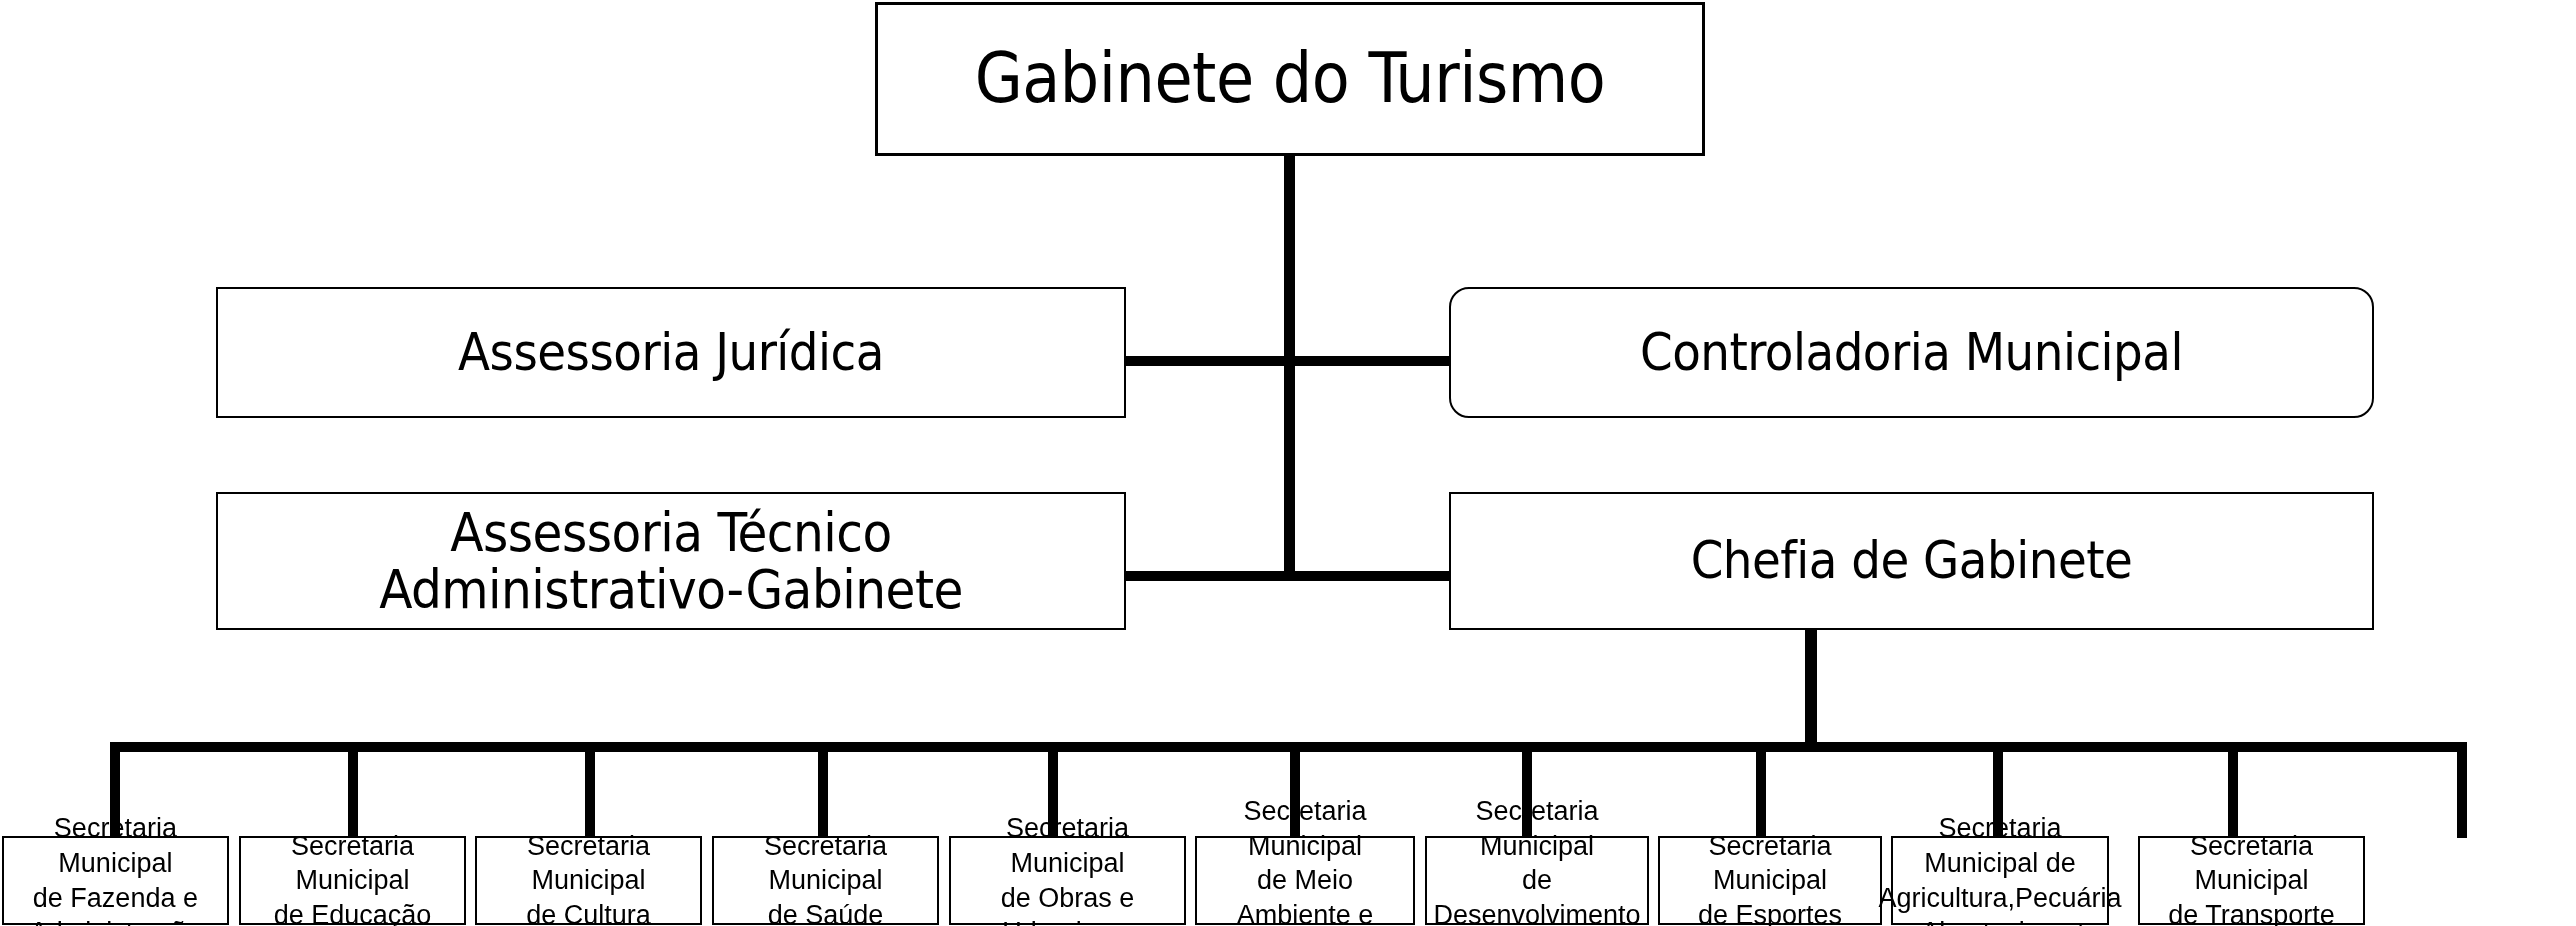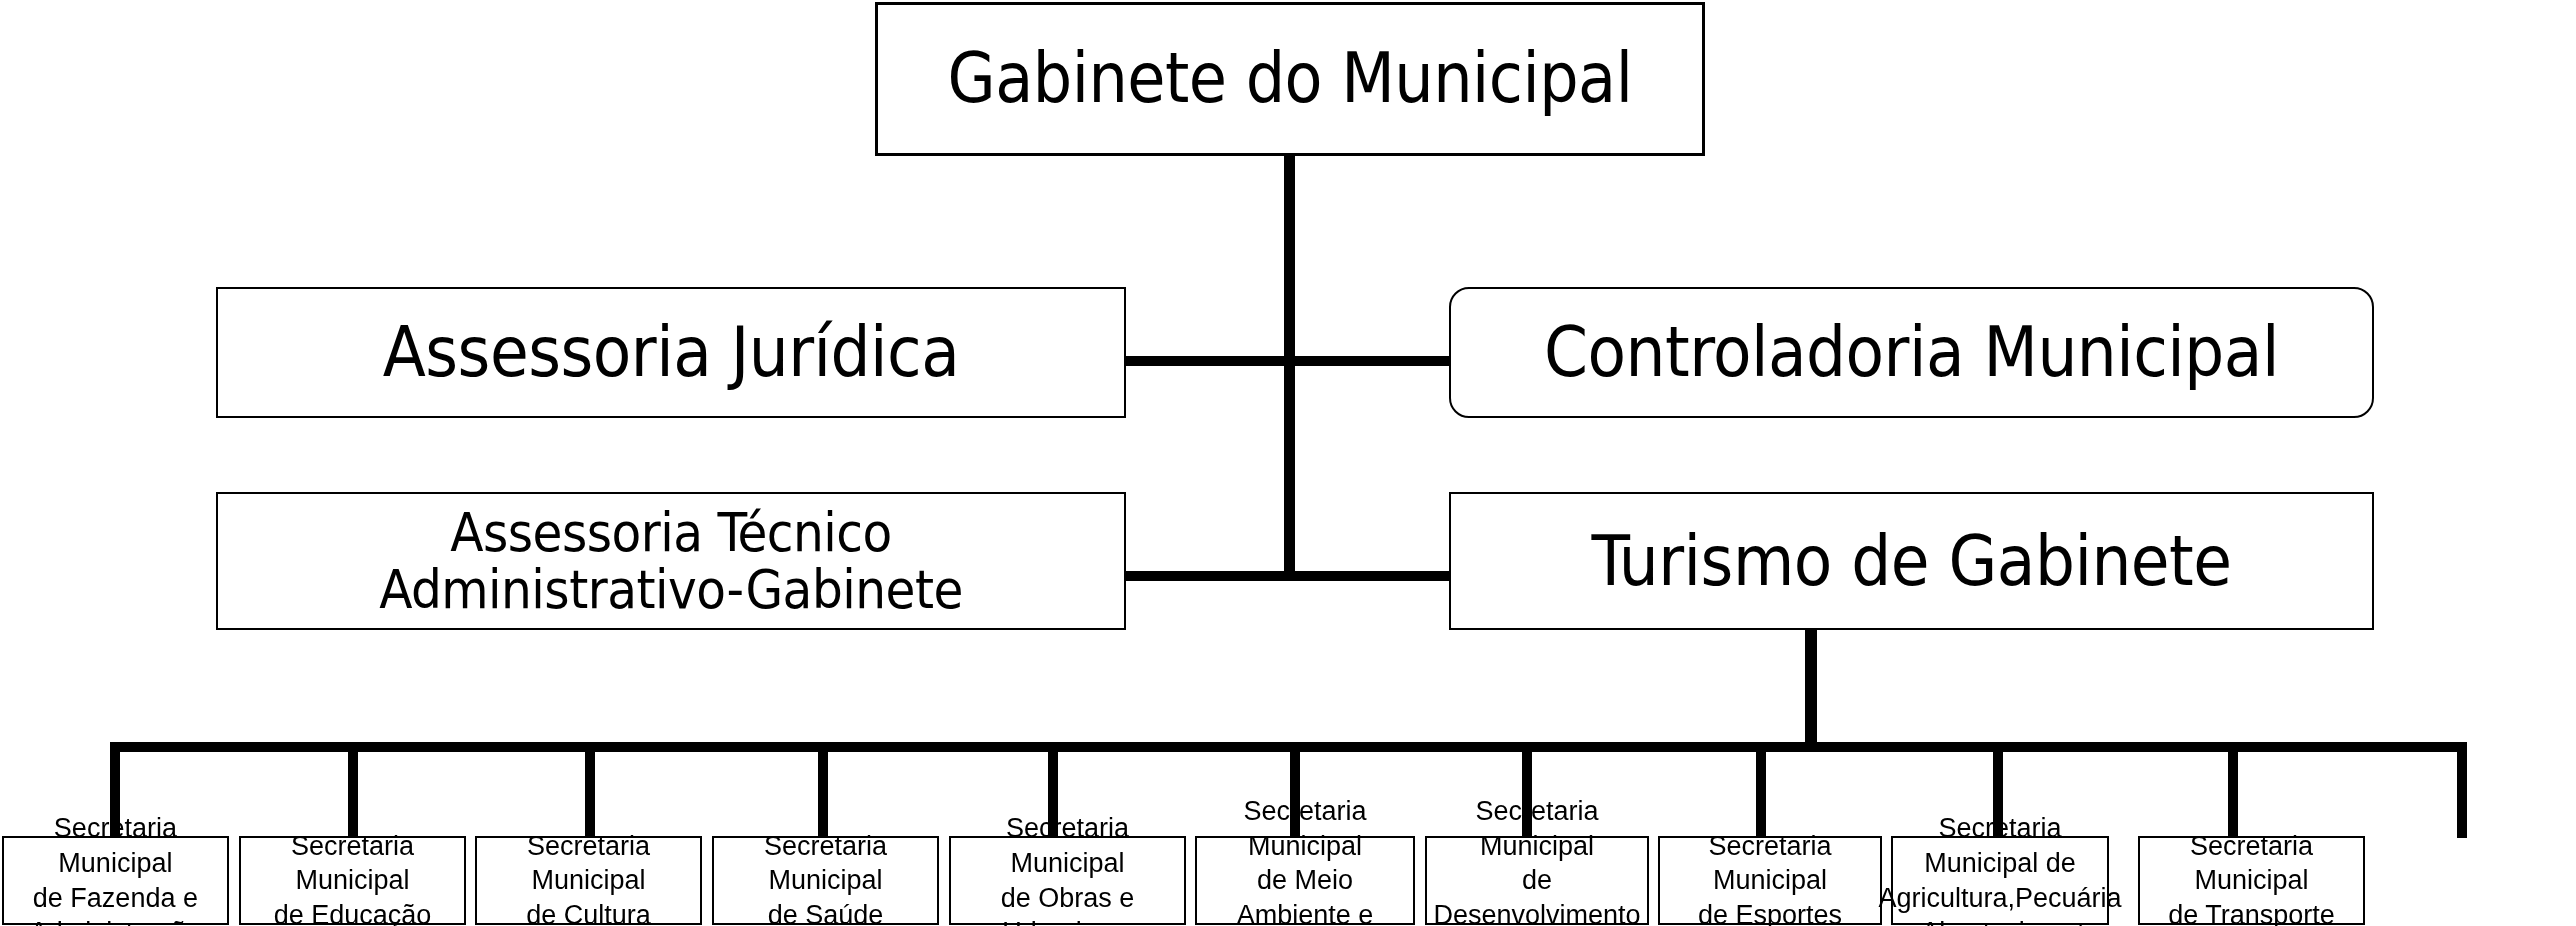--- a/index.html
+++ b/index.html
@@ -36,21 +36,21 @@
   
   .node.tier-top,
   .node.tier-mid {
     font-family: "DejaVu Sans Condensed", "Liberation Sans Narrow",
                  "Liberation Sans", sans-serif;
     font-stretch: condensed;
     letter-spacing: -0.5px;
     line-height: 1.06;
   }
   .node.tier-top  { font-size: 69px; border-width: 3.7px; }
-  .node.tier-mid  { font-size: 70px; }
+  .node.tier-mid  { font-size: 52px; }
   .node.tier-mid.two-line { font-size: 54px; text-align: center; }
 
   
   .node.tier-leaf {
     font-family: "Liberation Sans", "DejaVu Sans", sans-serif;
     font-size: 27px;
     line-height: 1.28;
     border-width: 2.8px;
     padding: 0 3.7px;
   }
@@ -88,38 +88,38 @@
   <div class="conn" style="left:818px;  top:742px; width:10.3px; height:96px;"></div>
   <div class="conn" style="left:1048px; top:742px; width:10.3px; height:96px;"></div>
   <div class="conn" style="left:1290px; top:742px; width:10.3px; height:96px;"></div>
   <div class="conn" style="left:1522px; top:742px; width:10.3px; height:96px;"></div>
   <div class="conn" style="left:1756px; top:742px; width:10.3px; height:96px;"></div>
   <div class="conn" style="left:1993px; top:742px; width:10.3px; height:96px;"></div>
   <div class="conn" style="left:2228px; top:742px; width:10.3px; height:96px;"></div>
   <div class="conn" style="left:2457px; top:742px; width:10.3px; height:96px;"></div>
 
   <div class="node tier-top" style="left:875px; top:1.9px; width:830px; height:154px;">
-    <span class="label">Gabinete do Municipal</span>
+    <span class="label">Gabinete do Turismo</span>
   </div>
 
   <div class="node tier-mid" style="left:216px; top:287px; width:910px; height:131px;">
     <span class="label">Assessoria Jurídica</span>
   </div>
 
   <div class="node tier-mid" style="left:1449px; top:287px; width:925px; height:131px;border-radius:20px;">
     <span class="label">Controladoria Municipal</span>
   </div>
 
   <div class="node tier-mid two-line" style="left:216px; top:492px; width:910px; height:138px;">
     <span class="label">Assessoria Técnico
 Administrativo-Gabinete</span>
   </div>
 
   <div class="node tier-mid" style="left:1449px; top:492px; width:925px; height:138px;">
-    <span class="label">Turismo de Gabinete</span>
+    <span class="label">Chefia de Gabinete</span>
   </div>
 
   <div class="node tier-leaf" style="left:1.9px; top:836px; width:227px; height:89px;">
     <span class="label">Secretaria Municipal
 de Fazenda e
 Administração</span>
   </div>
 
   <div class="node tier-leaf" style="left:239px; top:836px; width:227px; height:89px;">
     <span class="label">Secretaria Municipal

